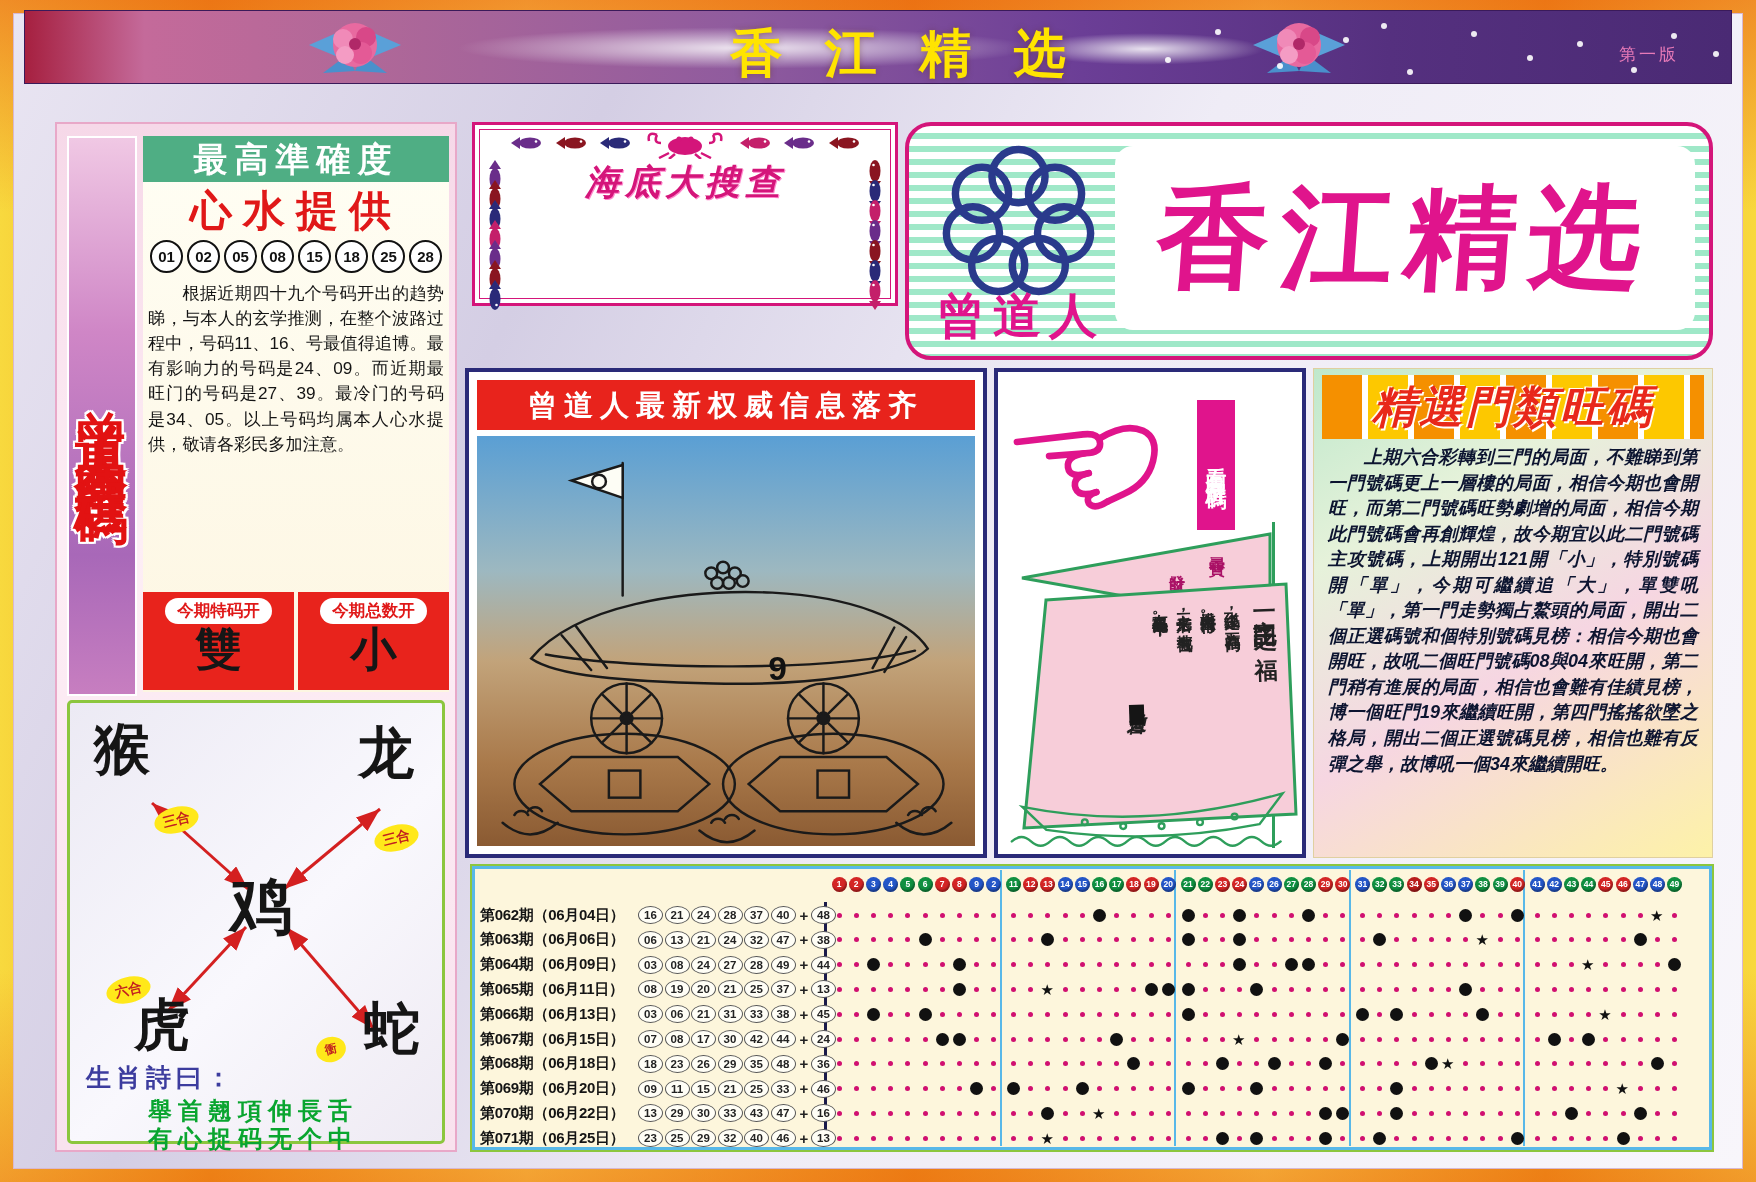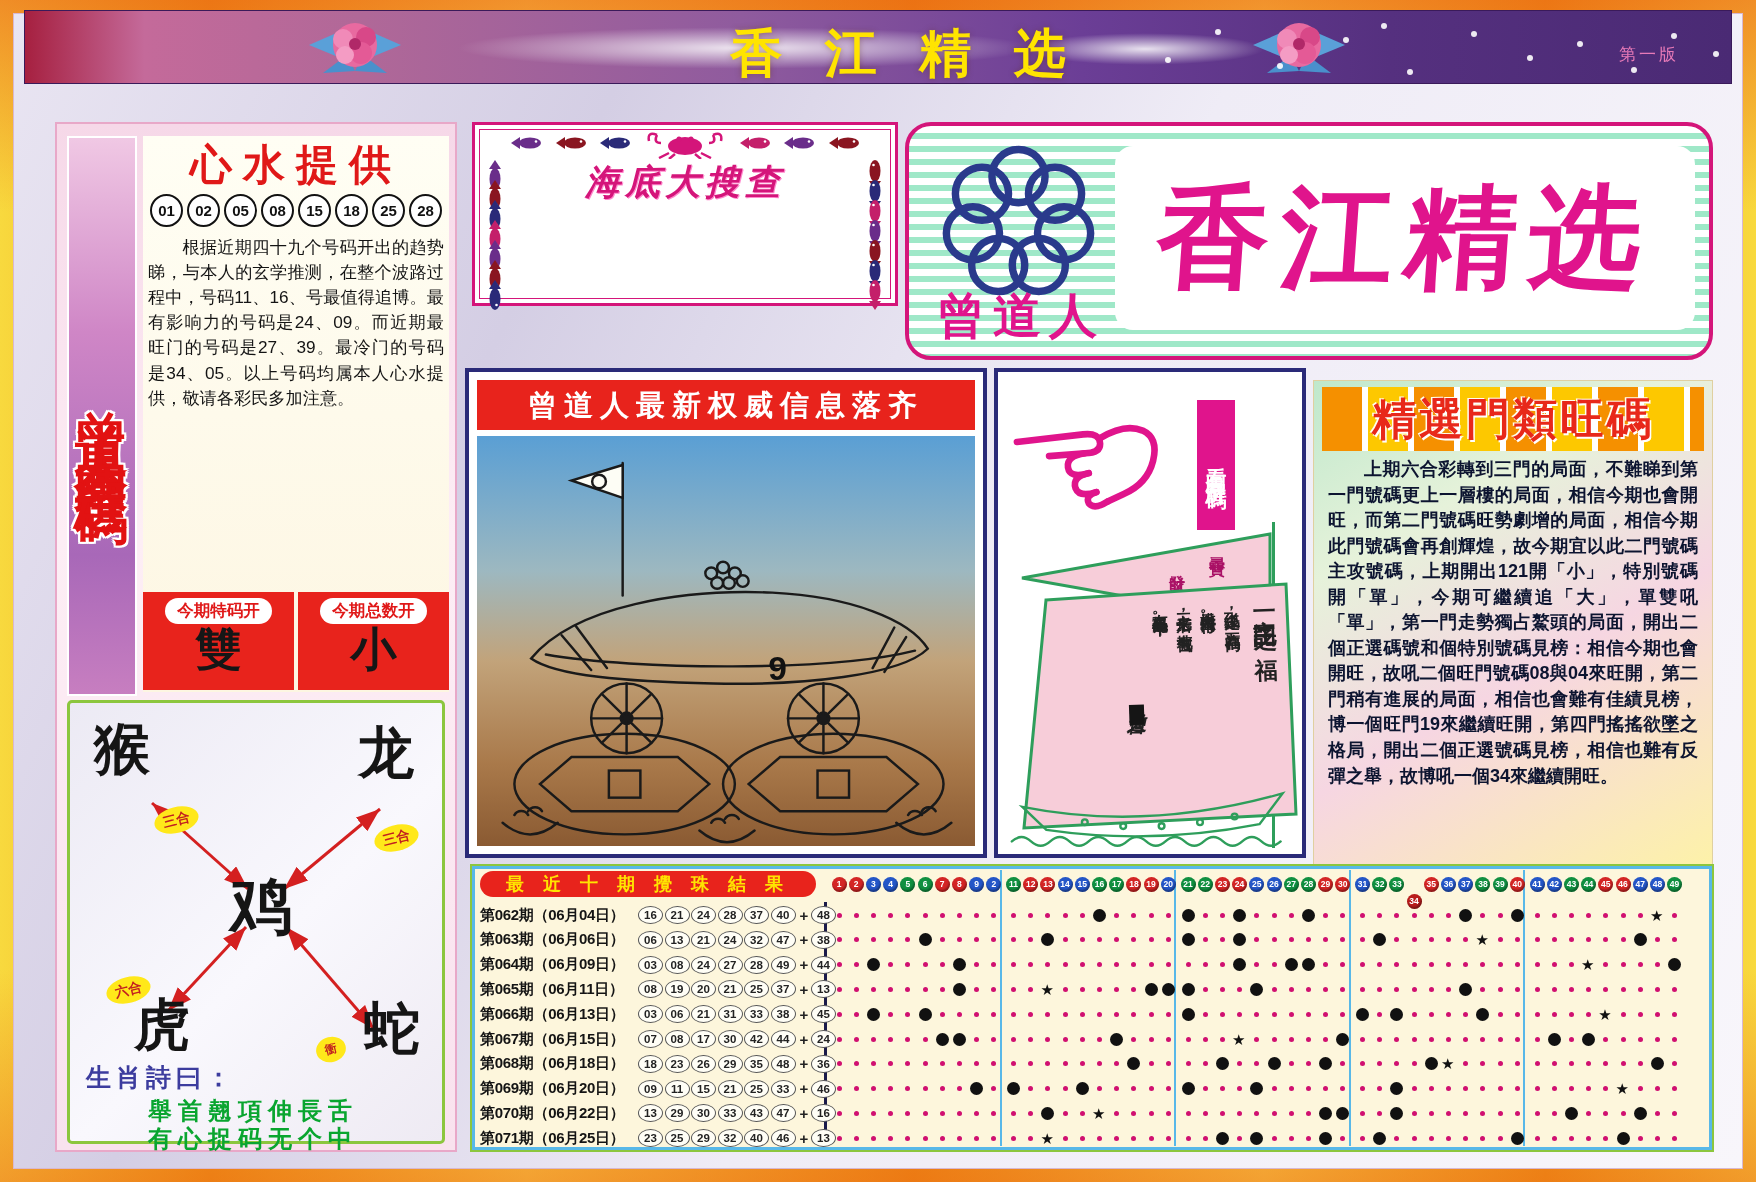--- a/index.html
+++ b/index.html
@@ -87,22 +87,22 @@
   .flagtxt{position:absolute;writing-mode:vertical-rl;font-size:16px;font-weight:bold;color:#aa1166;letter-spacing:2px;}
   .sailwrap{position:absolute;left:8px;top:210px;width:296px;height:254px;}
   .sailtext{position:absolute;left:30px;top:20px;width:248px;height:212px;writing-mode:vertical-rl;transform:rotate(-2deg);color:#222;}
   .sailtext .motto{font-size:23px;font-weight:900;letter-spacing:3px;margin-left:8px;}
   .sailtext .sline{font-size:15.5px;font-weight:bold;margin-left:3px;letter-spacing:1px;}
   .sailtext .sig{font-size:19px;font-weight:bold;font-style:italic;padding-top:96px;margin-left:6px;}
   .seal{display:inline-block;width:15px;height:20px;background:#151515;margin-top:6px;}
   .hull{position:absolute;left:4px;bottom:2px;width:300px;height:72px;}
 
   
-  .hotp{left:1313px;top:380px;width:400px;height:490px;
-    background:linear-gradient(150deg,#bfe8cc 0%,#e6f2da 28%,#f6d6e2 58%,#fdf2a8 100%);border:1px solid #e0d0a0;}
+  .hotp{left:1313px;top:368px;width:400px;height:490px;
+    background:linear-gradient(150deg,#bfe8cc 0%,#e6f2da 28%,#f6d6e2 58%,#fdf2a8 100%);border:1px solid #e0d0a0;font-style:italic;}
   .hothdr{position:absolute;top:6px;left:8px;right:8px;height:64px;line-height:64px;text-align:center;
     background:repeating-linear-gradient(90deg,#f59000 0 40px,#ffffff 40px 46px,#fdc800 46px 86px,#ffffff 86px 92px);
     font-size:44px;font-weight:900;color:#e8281a;letter-spacing:3px;text-shadow:1.5px 1.5px 0 #fff,-1.5px -1.5px 0 #ffe;}
   .hotbody{position:absolute;top:76px;left:14px;right:14px;bottom:8px;font-size:18px;font-weight:bold;color:#0c1430;
     line-height:1.42;text-align:justify;text-indent:2em;}
 
   
   .resp{left:470px;top:864px;width:1244px;height:288px;background:#fdf6dc;border:2px solid #8cc63e;
     box-shadow:inset 0 0 0 3px #58b8e8;}
   .restitle{position:absolute;left:8px;top:5px;width:336px;height:26px;background:#e8231c;border-radius:13px;
@@ -169,20 +169,21 @@
         <div class="dot" style="left: 1688px; top: 40px;"></div>
         <div class="dot" style="left: 1356px; top: 12px;"></div>
       </div>
   </div>
 
   <div class="panel leftp">
     <div class="sidebanner">
       <span>曾道人内幕選碼</span>
     </div>
     <div class="lefttop">
+      <div class="accbar">最高準確度</div>
       <div class="subhdr">心水提供</div>
       <div class="nums" id="hint-numbers">
           <span class="cnum">01</span>
           <span class="cnum">02</span>
           <span class="cnum">05</span>
           <span class="cnum">08</span>
           <span class="cnum">15</span>
           <span class="cnum">18</span>
           <span class="cnum">25</span>
           <span class="cnum">28</span>
@@ -447,21 +448,20 @@
       </g>
     </svg>
   </div>
 
   <div class="panel hotp">
     <div class="hothdr">精選門類旺碼</div>
     <div class="hotbody">上期六合彩轉到三門的局面，不難睇到第一門號碼更上一層樓的局面，相信今期也會開旺，而第二門號碼旺勢劇增的局面，相信今期此門號碼會再創輝煌，故今期宜以此二門號碼主攻號碼，上期開出121開「小」，特別號碼開「單」，今期可繼續追「大」，單雙吼「單」，第一門走勢獨占鰲頭的局面，開出二個正選碼號和個特別號碼見榜：相信今期也會開旺，故吼二個旺門號碼08與04來旺開，第二門稍有進展的局面，相信也會難有佳績見榜，博一個旺門19來繼續旺開，第四門搖搖欲墜之格局，開出二個正選號碼見榜，相信也難有反彈之舉，故博吼一個34來繼續開旺。</div>
   </div>
 
   <div class="panel resp">
-    <div class="restitle">最 近 十 期 攪 珠 結 果</div>
     <div class="vdiv"></div>
     <div id="results-grid" style="position:absolute;inset:0;">
         <div class="secline" style="left: 527.5px;"></div>
         <div class="secline" style="left: 702px;"></div>
         <div class="secline" style="left: 876.5px;"></div>
         <div class="secline" style="left: 1051px;"></div>
         <div class="ballhead" style="left: 359.5px; top: 11px; background: rgb(212, 37, 37);">1</div>
         <div class="ballhead" style="left: 376.7px; top: 11px; background: rgb(212, 37, 37);">2</div>
         <div class="ballhead" style="left: 393.9px; top: 11px; background: rgb(36, 86, 200);">3</div>
         <div class="ballhead" style="left: 411.1px; top: 11px; background: rgb(36, 86, 200);">4</div>
@@ -487,21 +487,21 @@
         <div class="ballhead" style="left: 760.1px; top: 11px; background: rgb(212, 37, 37);">24</div>
         <div class="ballhead" style="left: 777.3px; top: 11px; background: rgb(36, 86, 200);">25</div>
         <div class="ballhead" style="left: 794.5px; top: 11px; background: rgb(36, 86, 200);">26</div>
         <div class="ballhead" style="left: 811.7px; top: 11px; background: rgb(16, 144, 64);">27</div>
         <div class="ballhead" style="left: 828.9px; top: 11px; background: rgb(16, 144, 64);">28</div>
         <div class="ballhead" style="left: 846.1px; top: 11px; background: rgb(212, 37, 37);">29</div>
         <div class="ballhead" style="left: 863.3px; top: 11px; background: rgb(212, 37, 37);">30</div>
         <div class="ballhead" style="left: 883px; top: 11px; background: rgb(36, 86, 200);">31</div>
         <div class="ballhead" style="left: 900.2px; top: 11px; background: rgb(16, 144, 64);">32</div>
         <div class="ballhead" style="left: 917.4px; top: 11px; background: rgb(16, 144, 64);">33</div>
-        <div class="ballhead" style="left: 934.6px; top: 28px; background: #b91c1c;">34</div>
+        <div class="ballhead" style="left: 934.6px; top: 11px; background: #b91c1c;">34</div>
         <div class="ballhead" style="left: 951.8px; top: 11px; background: rgb(212, 37, 37);">35</div>
         <div class="ballhead" style="left: 969px; top: 11px; background: rgb(36, 86, 200);">36</div>
         <div class="ballhead" style="left: 986.2px; top: 11px; background: rgb(36, 86, 200);">37</div>
         <div class="ballhead" style="left: 1003.4px; top: 11px; background: rgb(16, 144, 64);">38</div>
         <div class="ballhead" style="left: 1020.6px; top: 11px; background: rgb(16, 144, 64);">39</div>
         <div class="ballhead" style="left: 1037.8px; top: 11px; background: rgb(212, 37, 37);">40</div>
         <div class="ballhead" style="left: 1057.5px; top: 11px; background: rgb(36, 86, 200);">41</div>
         <div class="ballhead" style="left: 1074.7px; top: 11px; background: rgb(36, 86, 200);">42</div>
         <div class="ballhead" style="left: 1091.9px; top: 11px; background: rgb(16, 144, 64);">43</div>
         <div class="ballhead" style="left: 1109.1px; top: 11px; background: rgb(16, 144, 64);">44</div>

